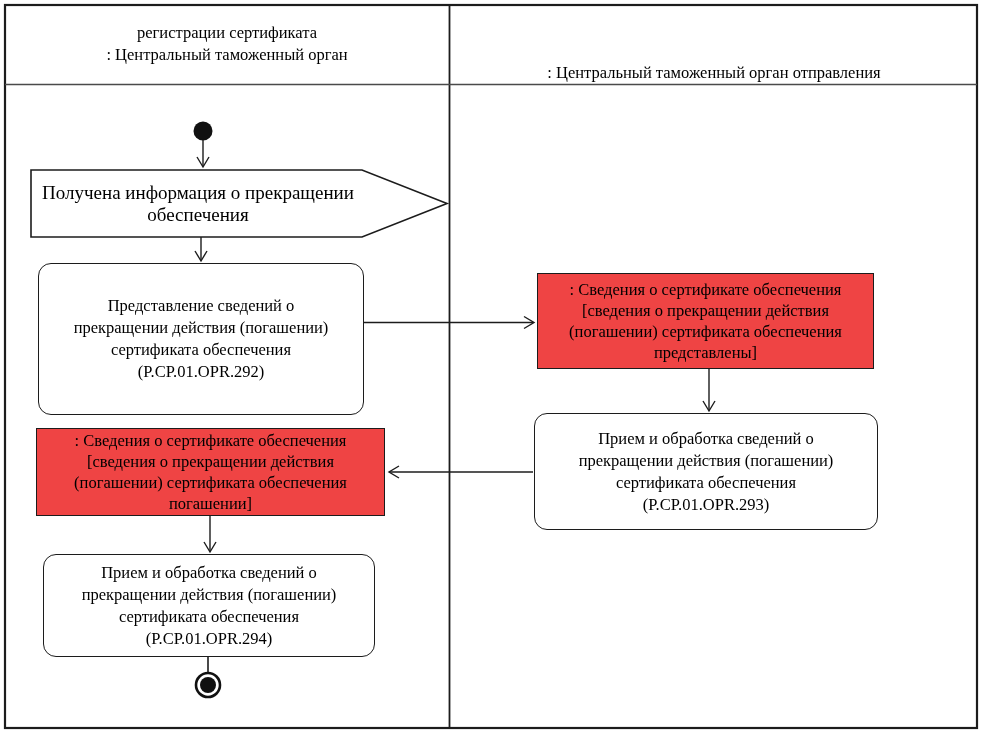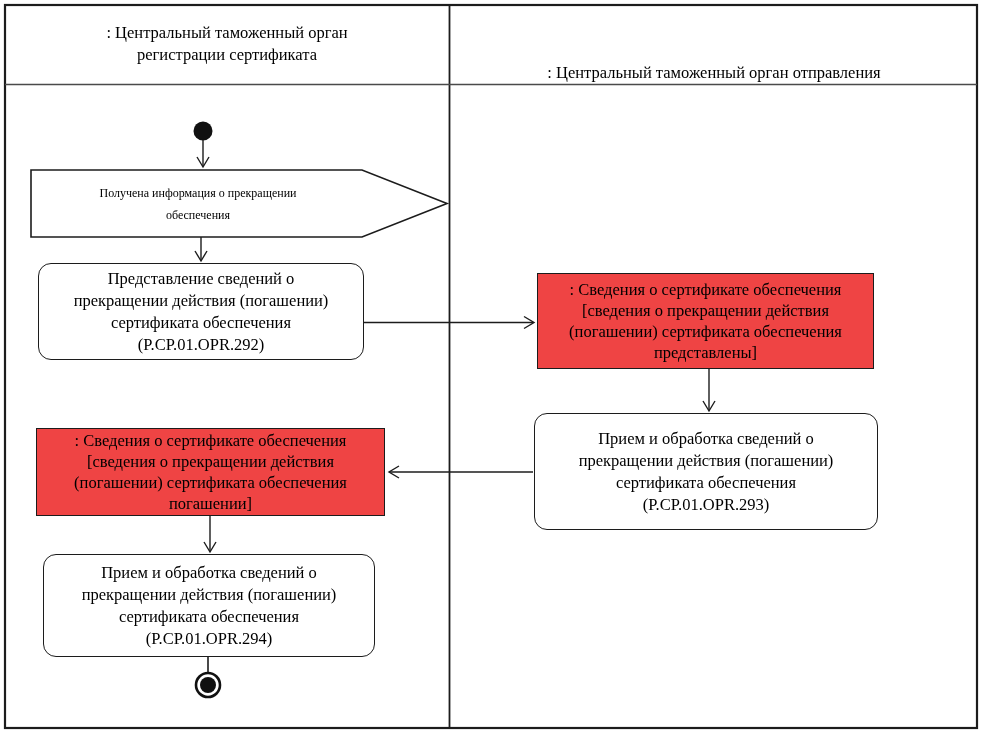--- a/index.html
+++ b/index.html
@@ -23,21 +23,21 @@
     z-index: 1;
   }
   .txt {
     position: absolute;
     z-index: 2;
     display: flex;
     flex-direction: column;
     align-items: center;
     justify-content: center;
     text-align: center;
-    font-size: 12px;
+    font-size: 19px;
     line-height: 22px;
     color: #000000;
   }
   .txt div { white-space: nowrap; }
   .action-node {
     position: absolute;
     z-index: 2;
     box-sizing: border-box;
     background: #ffffff;
     border: 1.6px solid #1c1c1c;
@@ -128,33 +128,33 @@
 
     <line x1="208" y1="657" x2="208" y2="672" stroke="#1c1c1c" stroke-width="1.6"></line>
 
     <g>
       <circle cx="208" cy="685" r="12" fill="#ffffff" stroke="#111111" stroke-width="2.6"></circle>
       <circle cx="208" cy="685" r="8" fill="#111111"></circle>
     </g>
   </svg>
 
   <div class="lane-header" style="left:4px; width:446px;">
+    <div>регистрации сертификата</div>
     <div>: Центральный таможенный орган</div>
-    <div>регистрации сертификата</div>
   </div>
   <div class="lane-header" style="left:450px; width:528px;justify-content:flex-end;">
     <div>: Центральный таможенный орган отправления</div>
   </div>
 
   <div class="txt" style="left:33px; top:171px; width:330px; height:65px;">
     <div>Получена информация о прекращении</div>
     <div>обеспечения</div>
   </div>
 
-  <div class="action-node" style="left:38px; top:263px; width:326px; height:97px;">
+  <div class="action-node" style="left:38px; top:263px; width:326px; height:152px;">
     <div>Представление сведений о</div>
     <div>прекращении действия (погашении)</div>
     <div>сертификата обеспечения</div>
     <div>(P.CP.01.OPR.292)</div>
   </div>
 
   <div class="object-node" style="left:537px; top:273px; width:337px; height:96px;">
     <div>: Сведения о сертификате обеспечения</div>
     <div>[сведения о прекращении действия</div>
     <div>(погашении) сертификата обеспечения</div>

